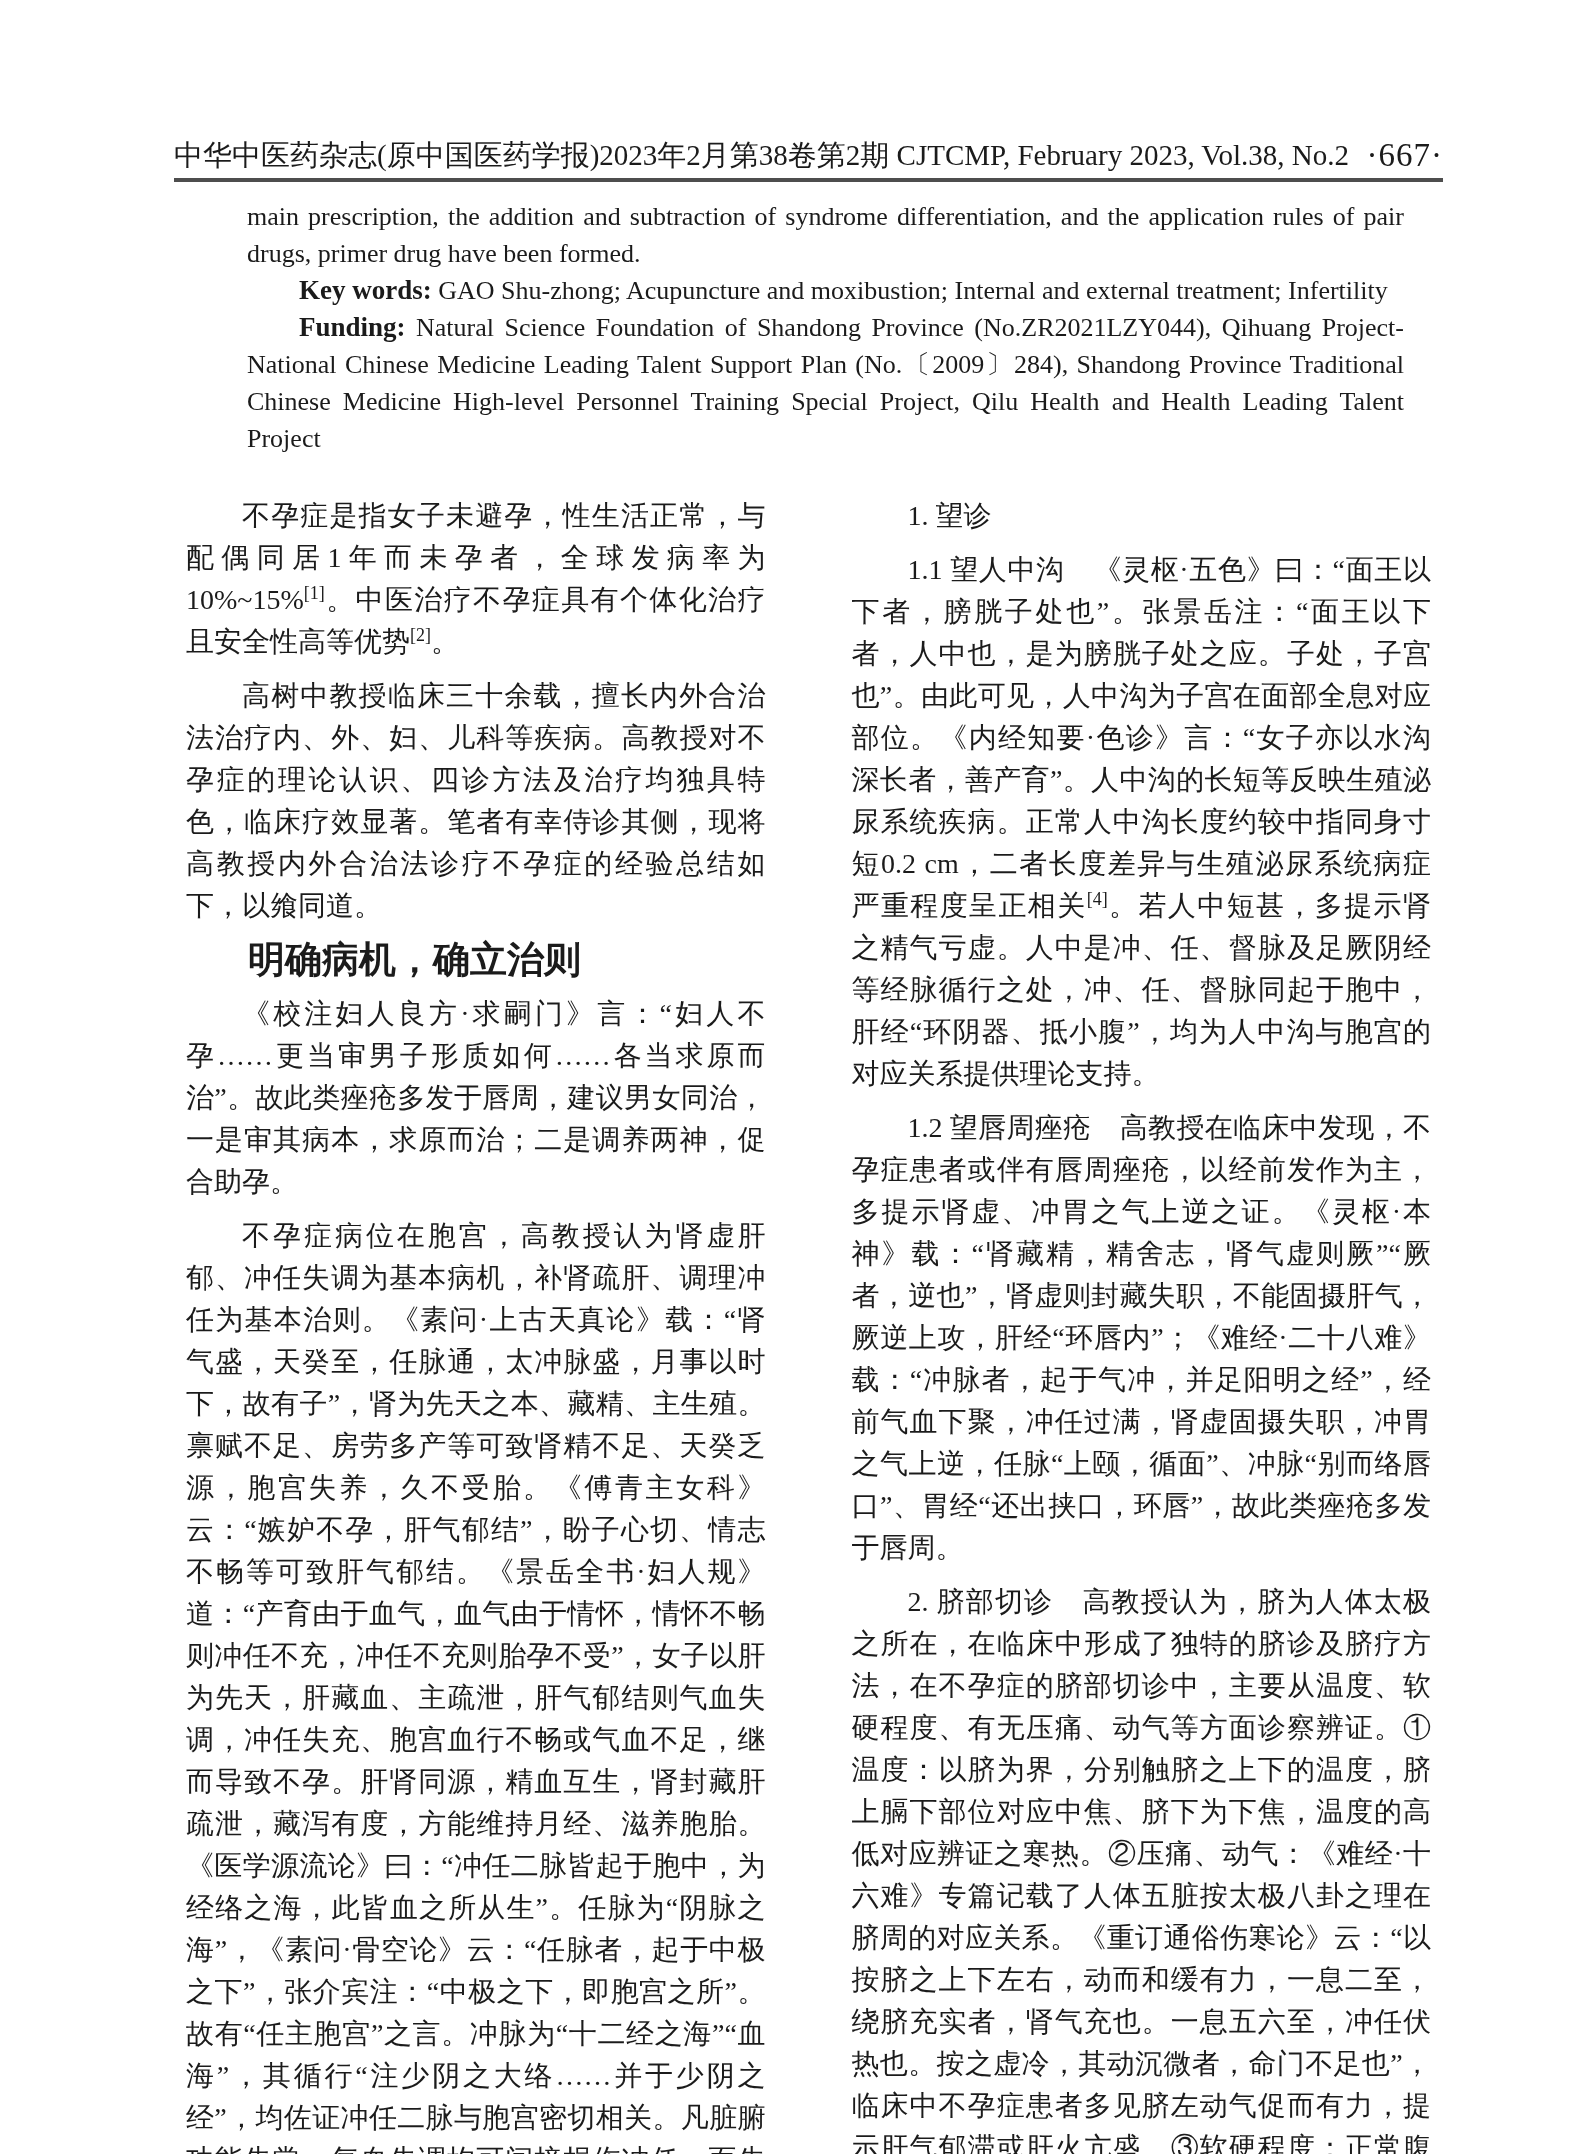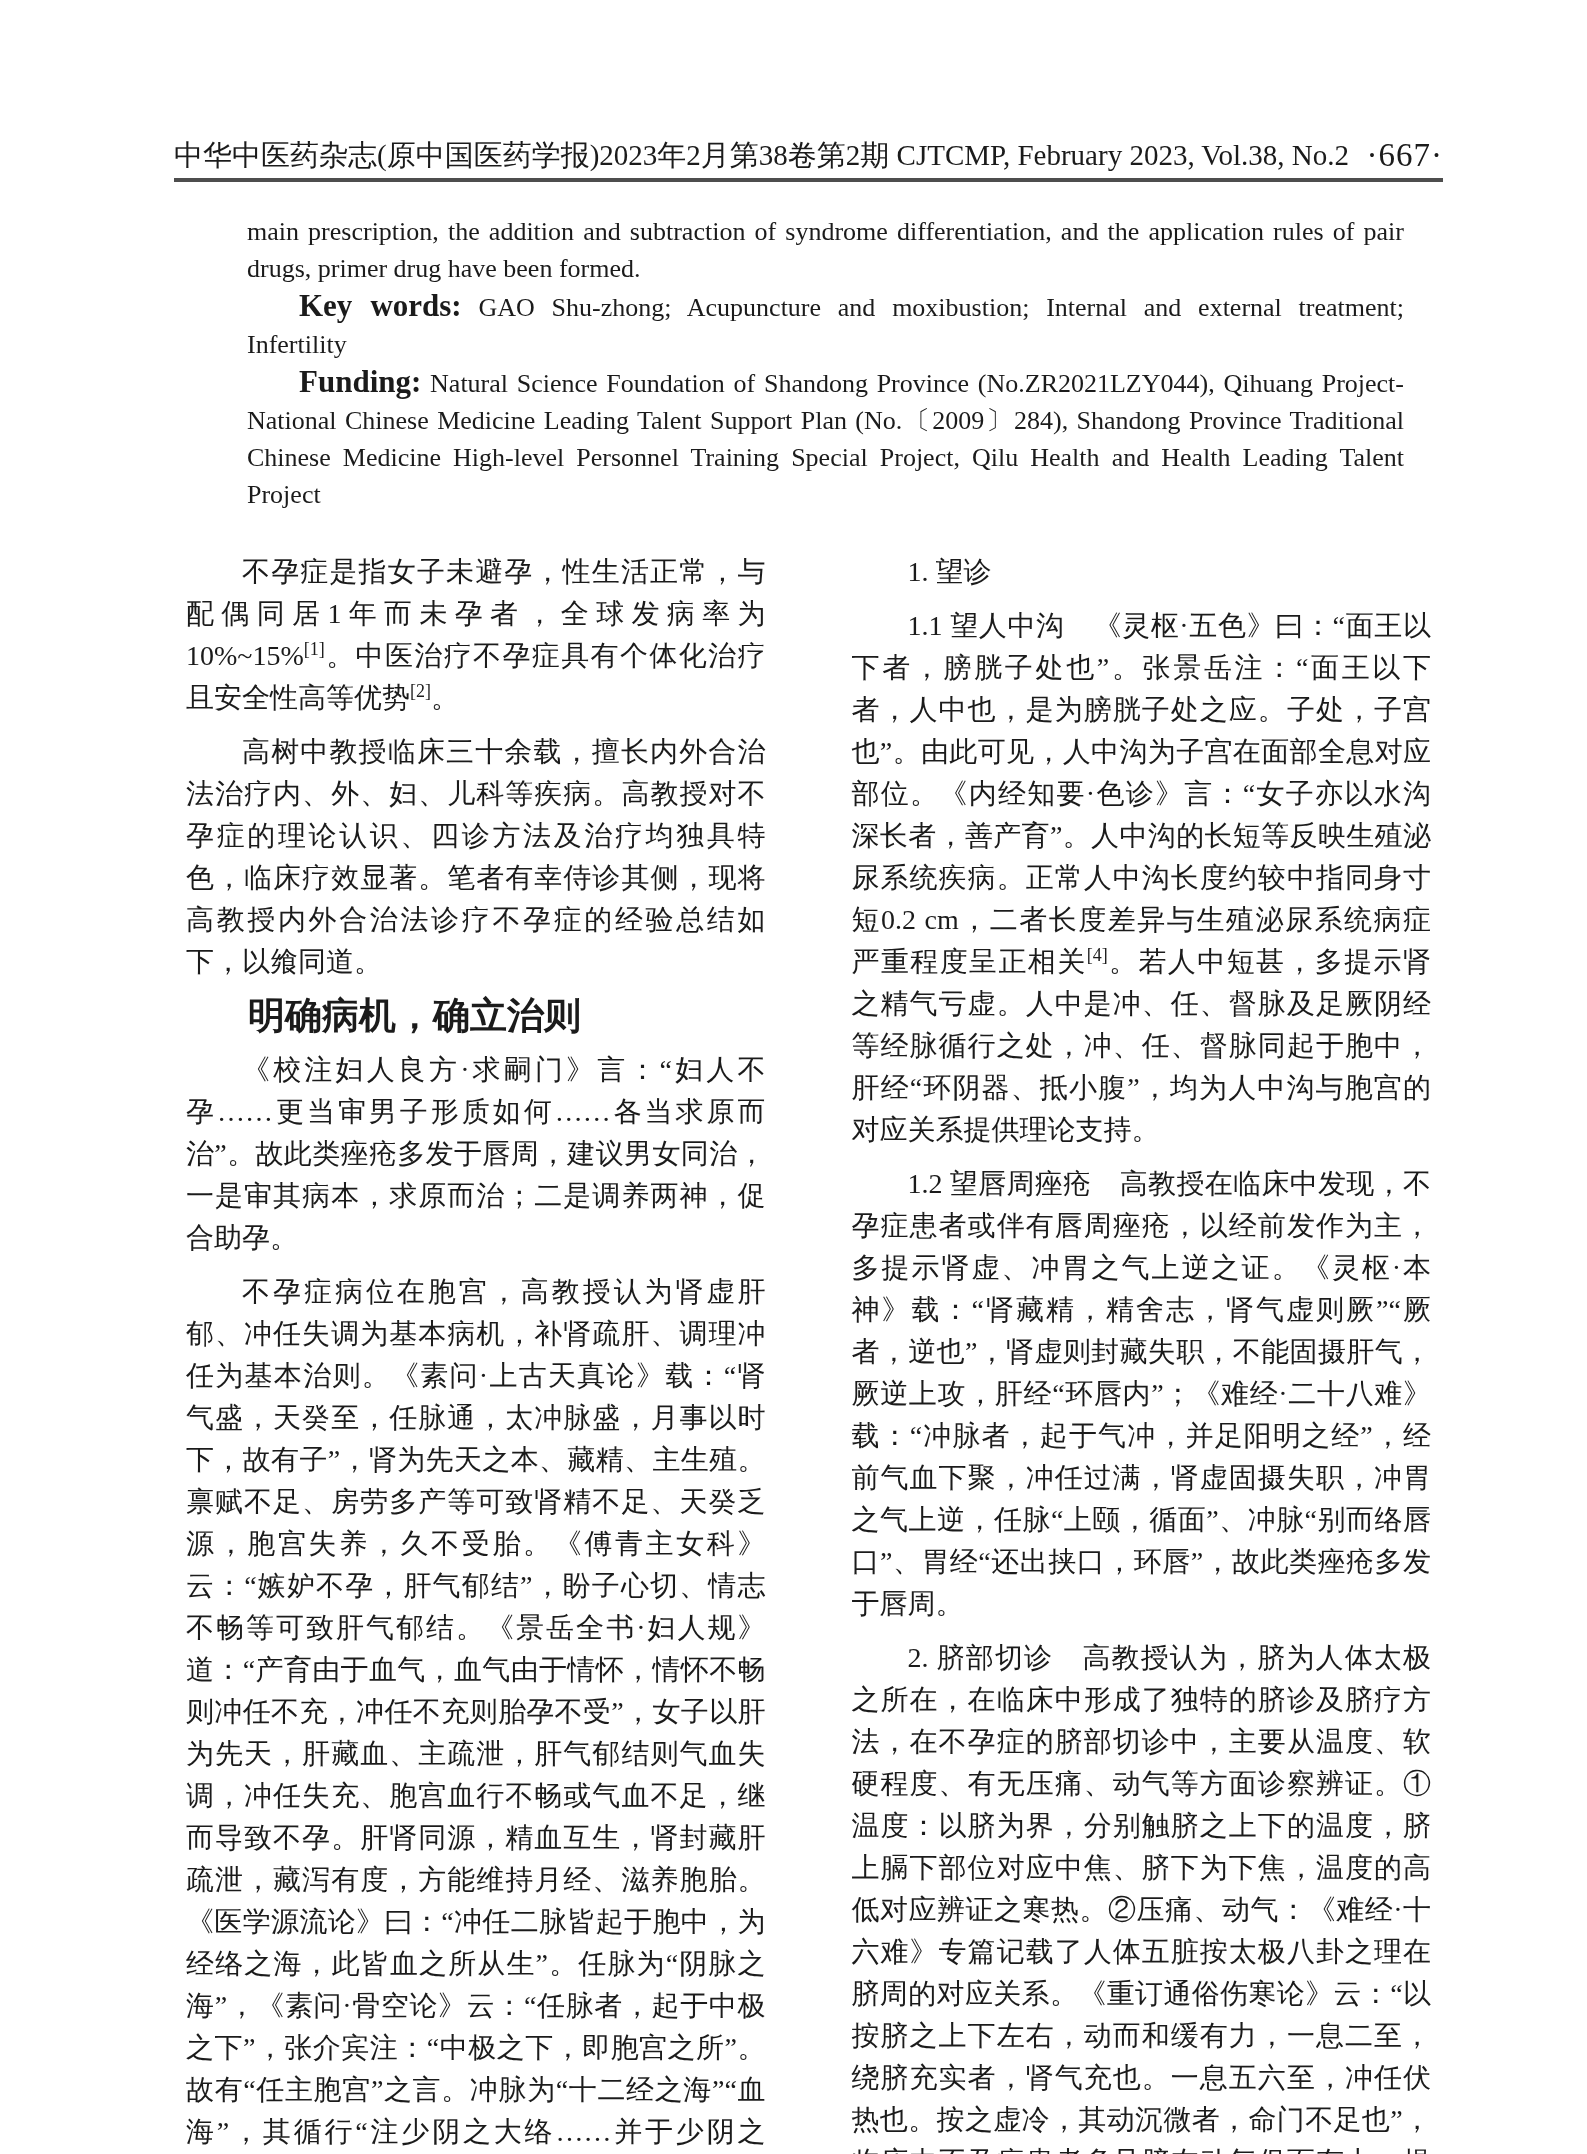--- a/index.html
+++ b/index.html
@@ -30,32 +30,32 @@
   .running-head .pageno { font-size: 33px; letter-spacing: 1px; }
   .head-rule {
     height: 4px;
     background: #4e4e4e;
     margin-top: 6px;
   }
   
   .front {
     margin-left: 73px;
     width: 1157px;
-    margin-top: 31px;
+    margin-top: 16px;
   }
   .front p {
     margin: 0;
     font-size: 26px;
     line-height: 37px;
     text-align: justify;
   }
   .front .fm-labeled { text-indent: 52px; }
   .fm-label {
     font-weight: bold;
-    font-size: 31px;
+    font-size: 27px;
   }
   
   .columns {
     display: flex;
     gap: 62px;
     margin-top: 26px;
   }
   .col {
     width: 604px;
     font-size: 28px;

